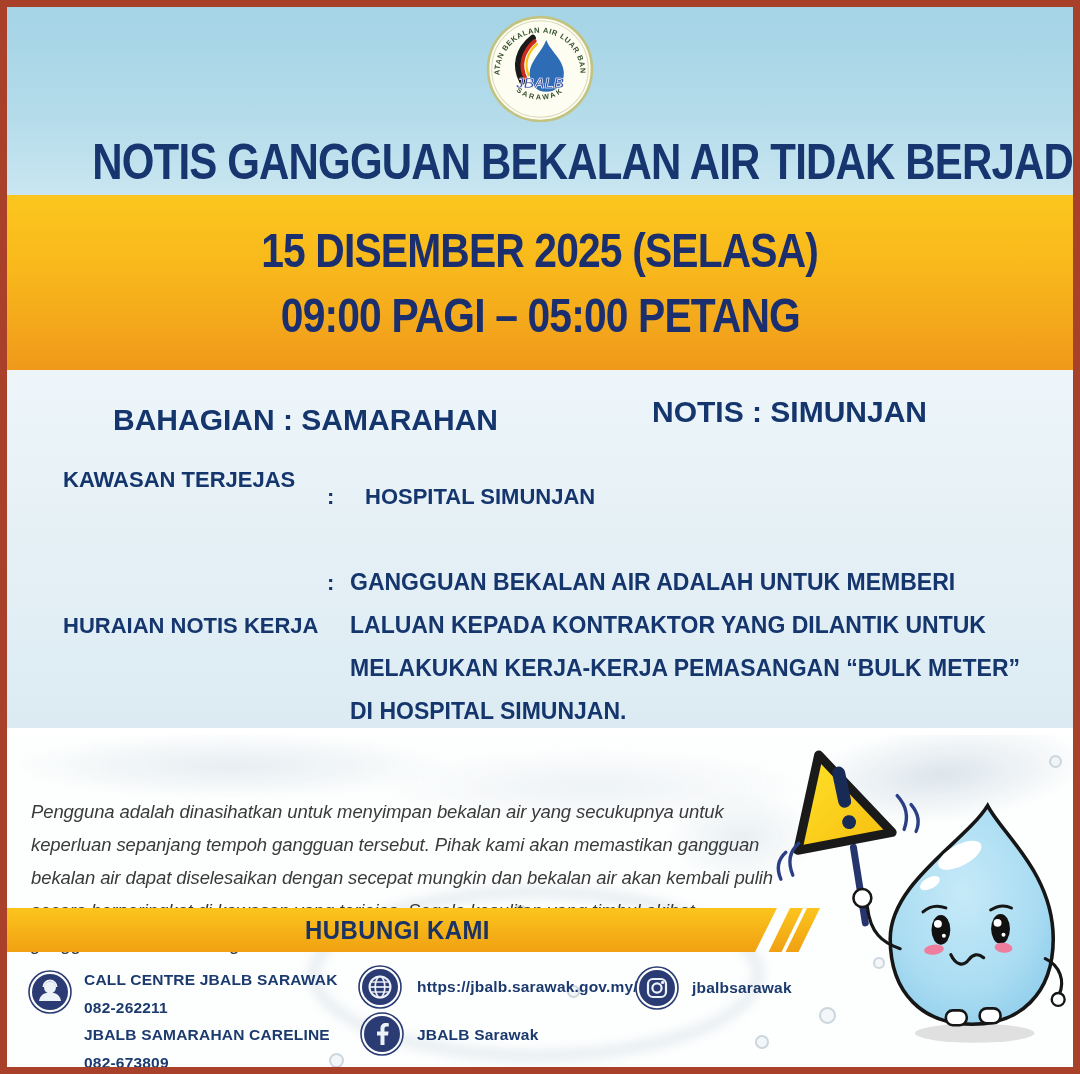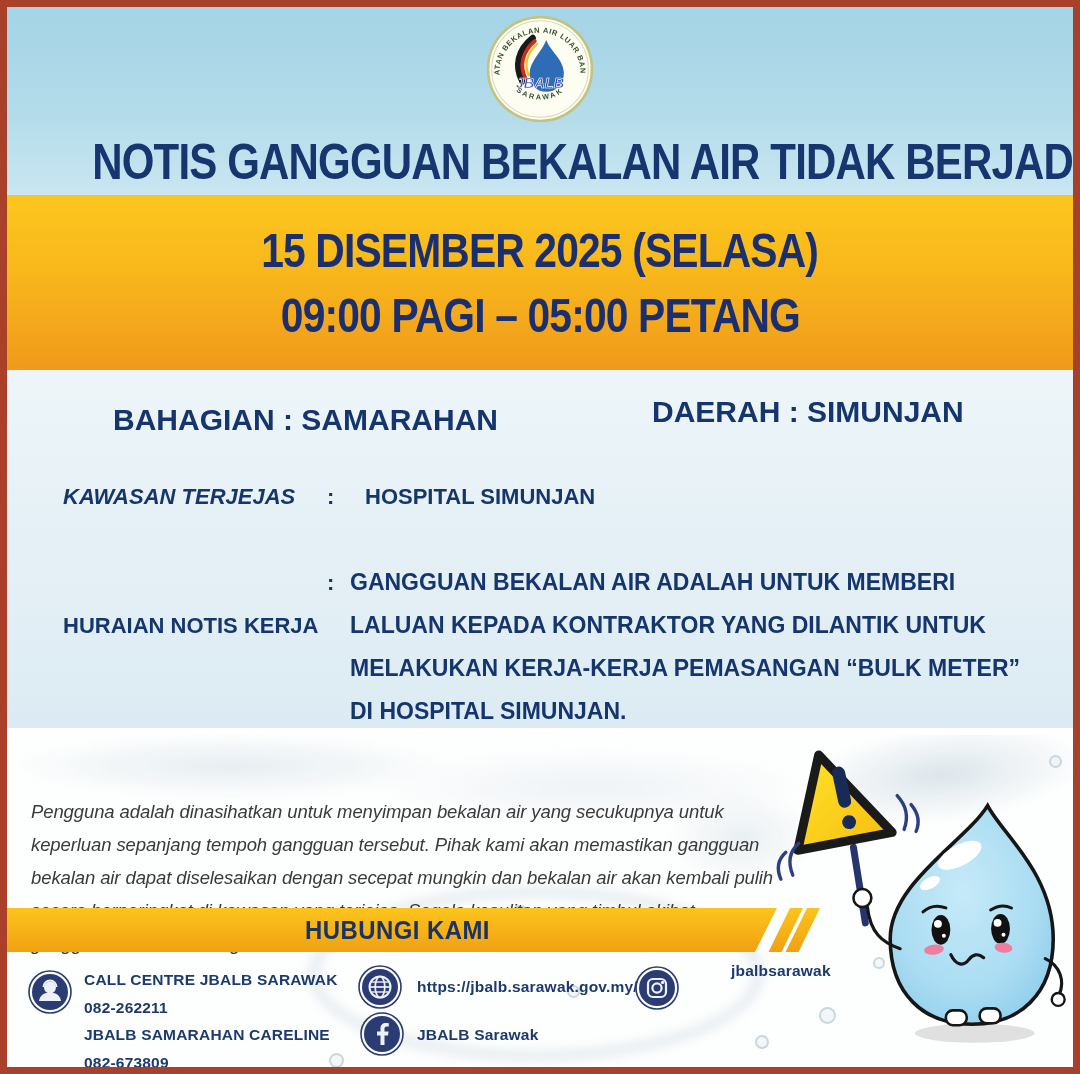--- a/index.html
+++ b/index.html
@@ -61,23 +61,23 @@
       <div class="page-title">NOTIS GANGGUAN BEKALAN AIR TIDAK BERJADUAL</div>
     </div>
 
     <div class="band-date">
       <div class="date-line">15 DISEMBER 2025 (SELASA)</div>
       <div class="time-line">09:00 PAGI – 05:00 PETANG</div>
     </div>
 
     <div class="band-body">
       <div class="nv bahagian">BAHAGIAN : SAMARAHAN</div>
-      <div class="nv daerah">DAERAH : SIMUNJAN</div>
-
-      <div class="nv row-label" style="left:56px;top:114px;font-style:italic;">KAWASAN TERJEJAS</div>
+      <div class="nv daerah">NOTIS : SIMUNJAN</div>
+
+      <div class="nv row-label" style="left:56px;top:97px;">KAWASAN TERJEJAS</div>
       <div class="nv row-colon" style="left:320px;top:114px;">:</div>
       <div class="nv row-value" style="left:358px;top:114px;">HOSPITAL SIMUNJAN</div>
 
       <div class="nv row-label" style="left:56px;top:200px;margin-top:43px;">HURAIAN NOTIS KERJA</div>
       <div class="nv row-colon" style="left:320px;top:200px;">:</div>
       <div class="nv hur" style="left:343px;top:199px;">GANGGUAN BEKALAN AIR ADALAH UNTUK MEMBERI</div>
       <div class="nv hur" style="left:343px;top:242px;">LALUAN KEPADA KONTRAKTOR YANG DILANTIK UNTUK</div>
       <div class="nv hur" style="left:343px;top:328px;">DI HOSPITAL SIMUNJAN.</div>
       <div class="nv hur" style="left:343px;top:285px;">MELAKUKAN KERJA-KERJA PEMASANGAN “BULK METER”</div>
     </div>
@@ -138,21 +138,21 @@
       </svg>
       <div class="ctext" style="left:410px;top:291px;">JBALB Sarawak</div>
 
       <svg class="cicon" style="left:628px;top:231px;" viewBox="0 0 44 44">
         <circle cx="22" cy="22" r="21" fill="none" stroke="#2B3B73" stroke-width="1.6"></circle>
         <circle cx="22" cy="22" r="18" fill="#2B3B73"></circle>
         <rect x="13" y="13" width="18" height="18" rx="5" fill="none" stroke="#EDF1F8" stroke-width="2.2"></rect>
         <circle cx="22" cy="22" r="4.6" fill="none" stroke="#EDF1F8" stroke-width="2.2"></circle>
         <circle cx="27.6" cy="16.4" r="1.7" fill="#EDF1F8"></circle>
       </svg>
-      <div class="ctext" style="left:685px;top:227px;margin-left:39px;">jbalbsarawak</div>
+      <div class="ctext" style="left:685px;top:244px;">jbalbsarawak</div>
 
       <svg class="mascot" viewBox="0 0 310 330">
         <defs>
           <radialGradient id="bodyG" cx="45%" cy="40%" r="65%">
             <stop offset="0%" stop-color="#C6EAF8"></stop>
             <stop offset="70%" stop-color="#A9DCF2"></stop>
             <stop offset="100%" stop-color="#93CFEC"></stop>
           </radialGradient>
           <linearGradient id="triG" x1="0" y1="0" x2="1" y2="1">
             <stop offset="0%" stop-color="#FFE329"></stop>

